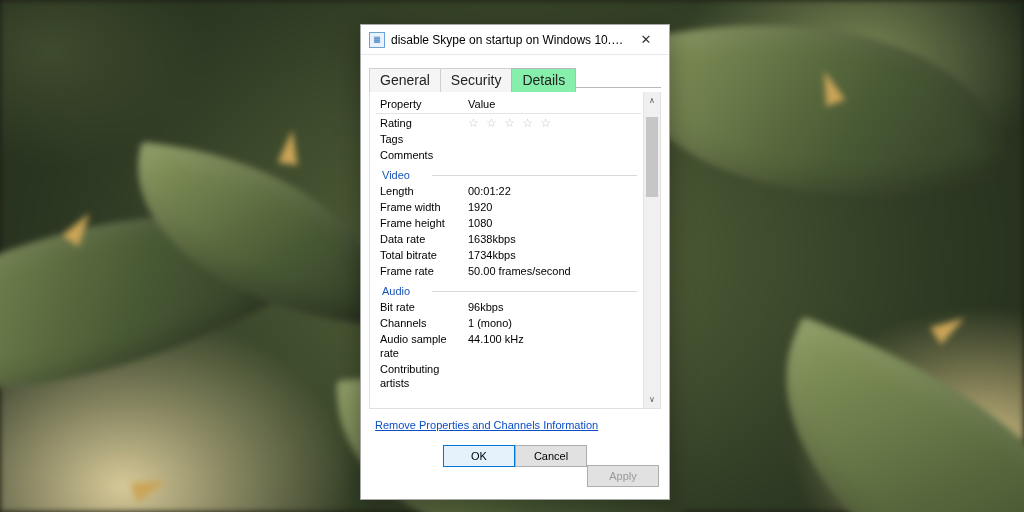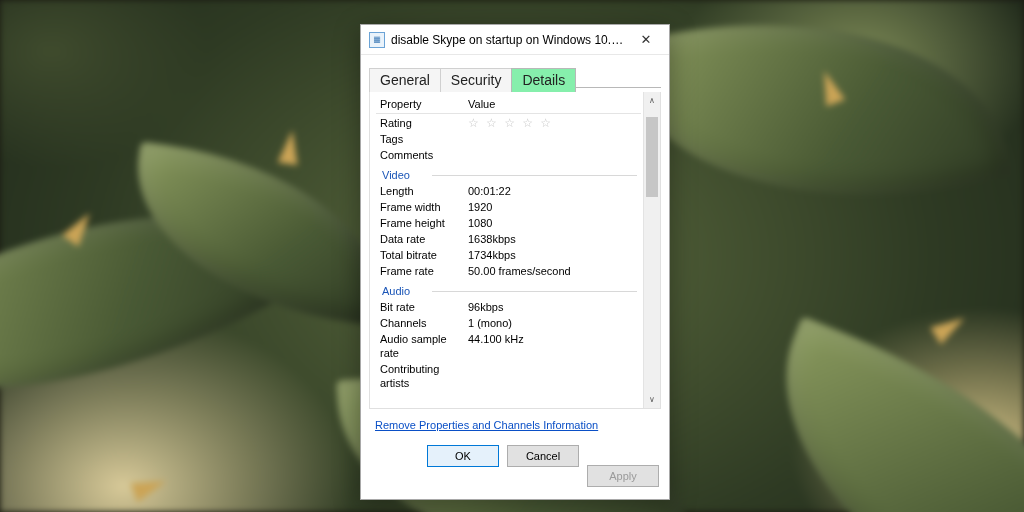--- a/index.html
+++ b/index.html
@@ -145,21 +145,21 @@
   .stars { color: #c8c8c8; letter-spacing: 2px; font-size: 12px; }
 
   .link {
     display: block;
     margin: 10px 12px 6px 14px;
     color: #0a4fc6; text-decoration: underline;
     font-size: 11px;
   }
 
   .button-row {
-    display: flex; justify-content: flex-end; gap: 8px;
+    display: flex; justify-content: flex-end; 
     padding: 8px 10px 12px 10px;
   }
   .btn {
     min-width: 72px; height: 22px;
     border: 1px solid #adadad; background: #e1e1e1;
     font-size: 11px; color: #000;
     display: flex; align-items: center; justify-content: center;
   }
   .btn.default { border: 1px solid #0078d7; background: #e5f1fb; }
   .btn.disabled { color: #9a9a9a; margin-top: 20px; }

